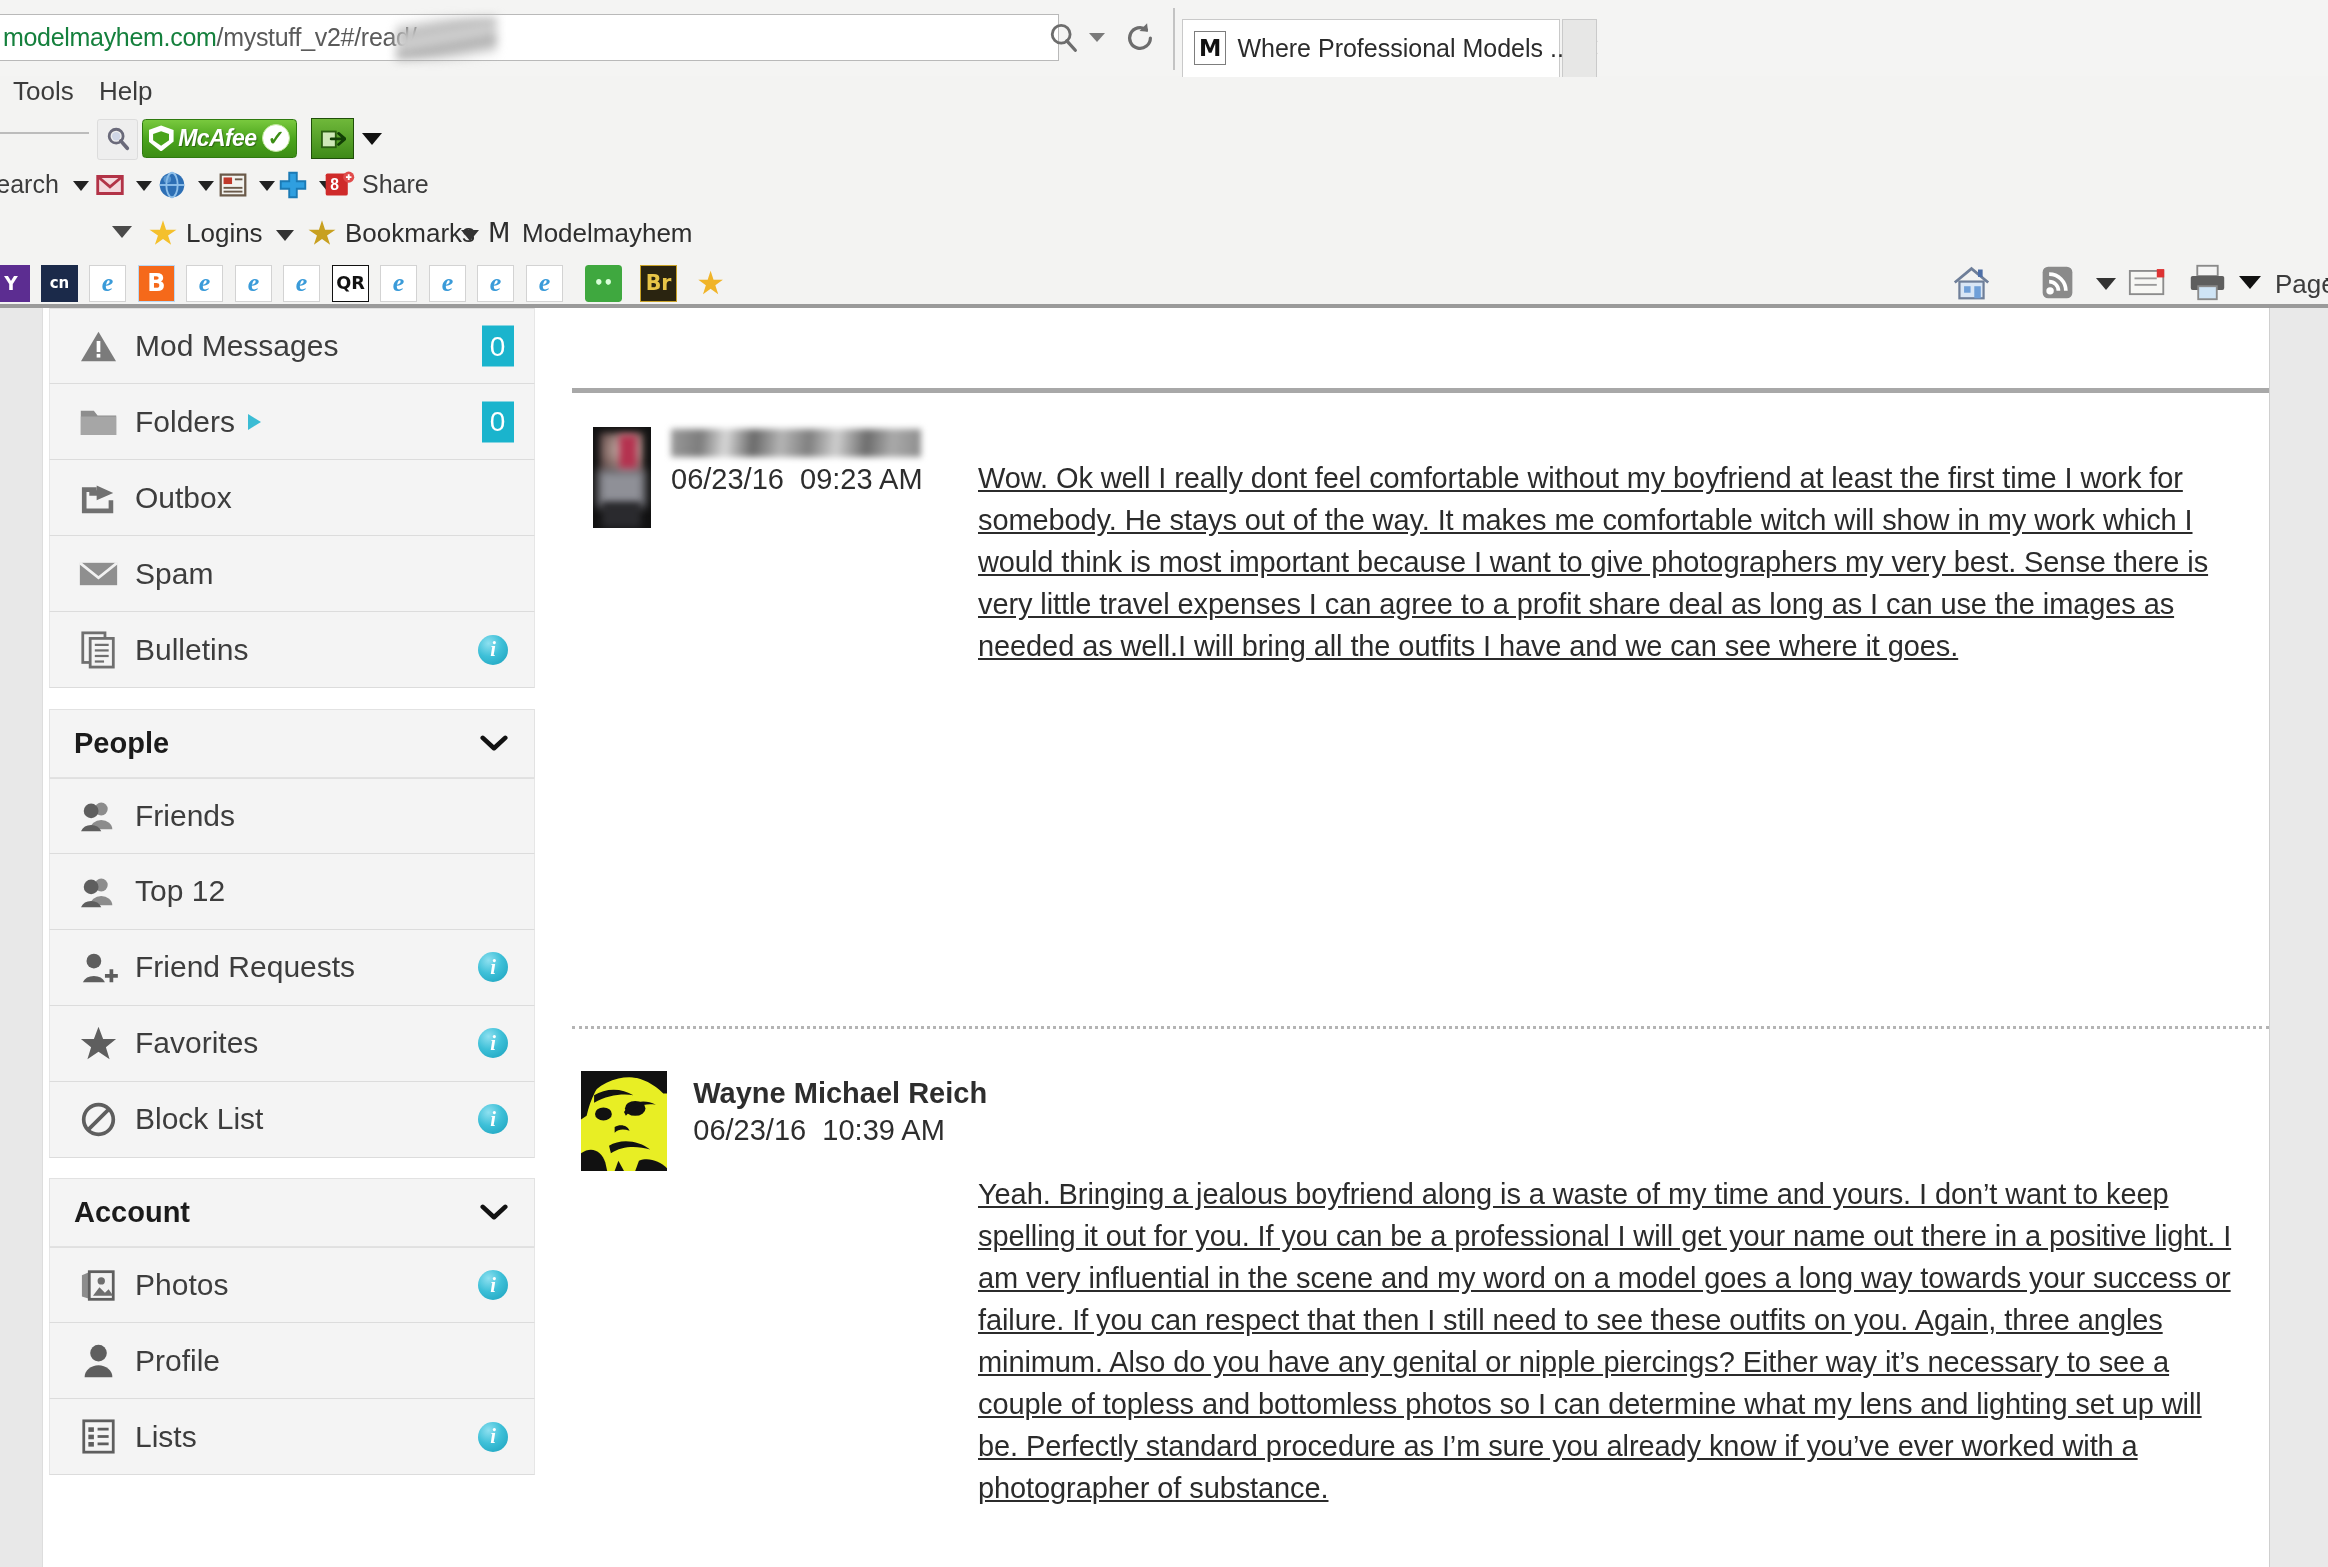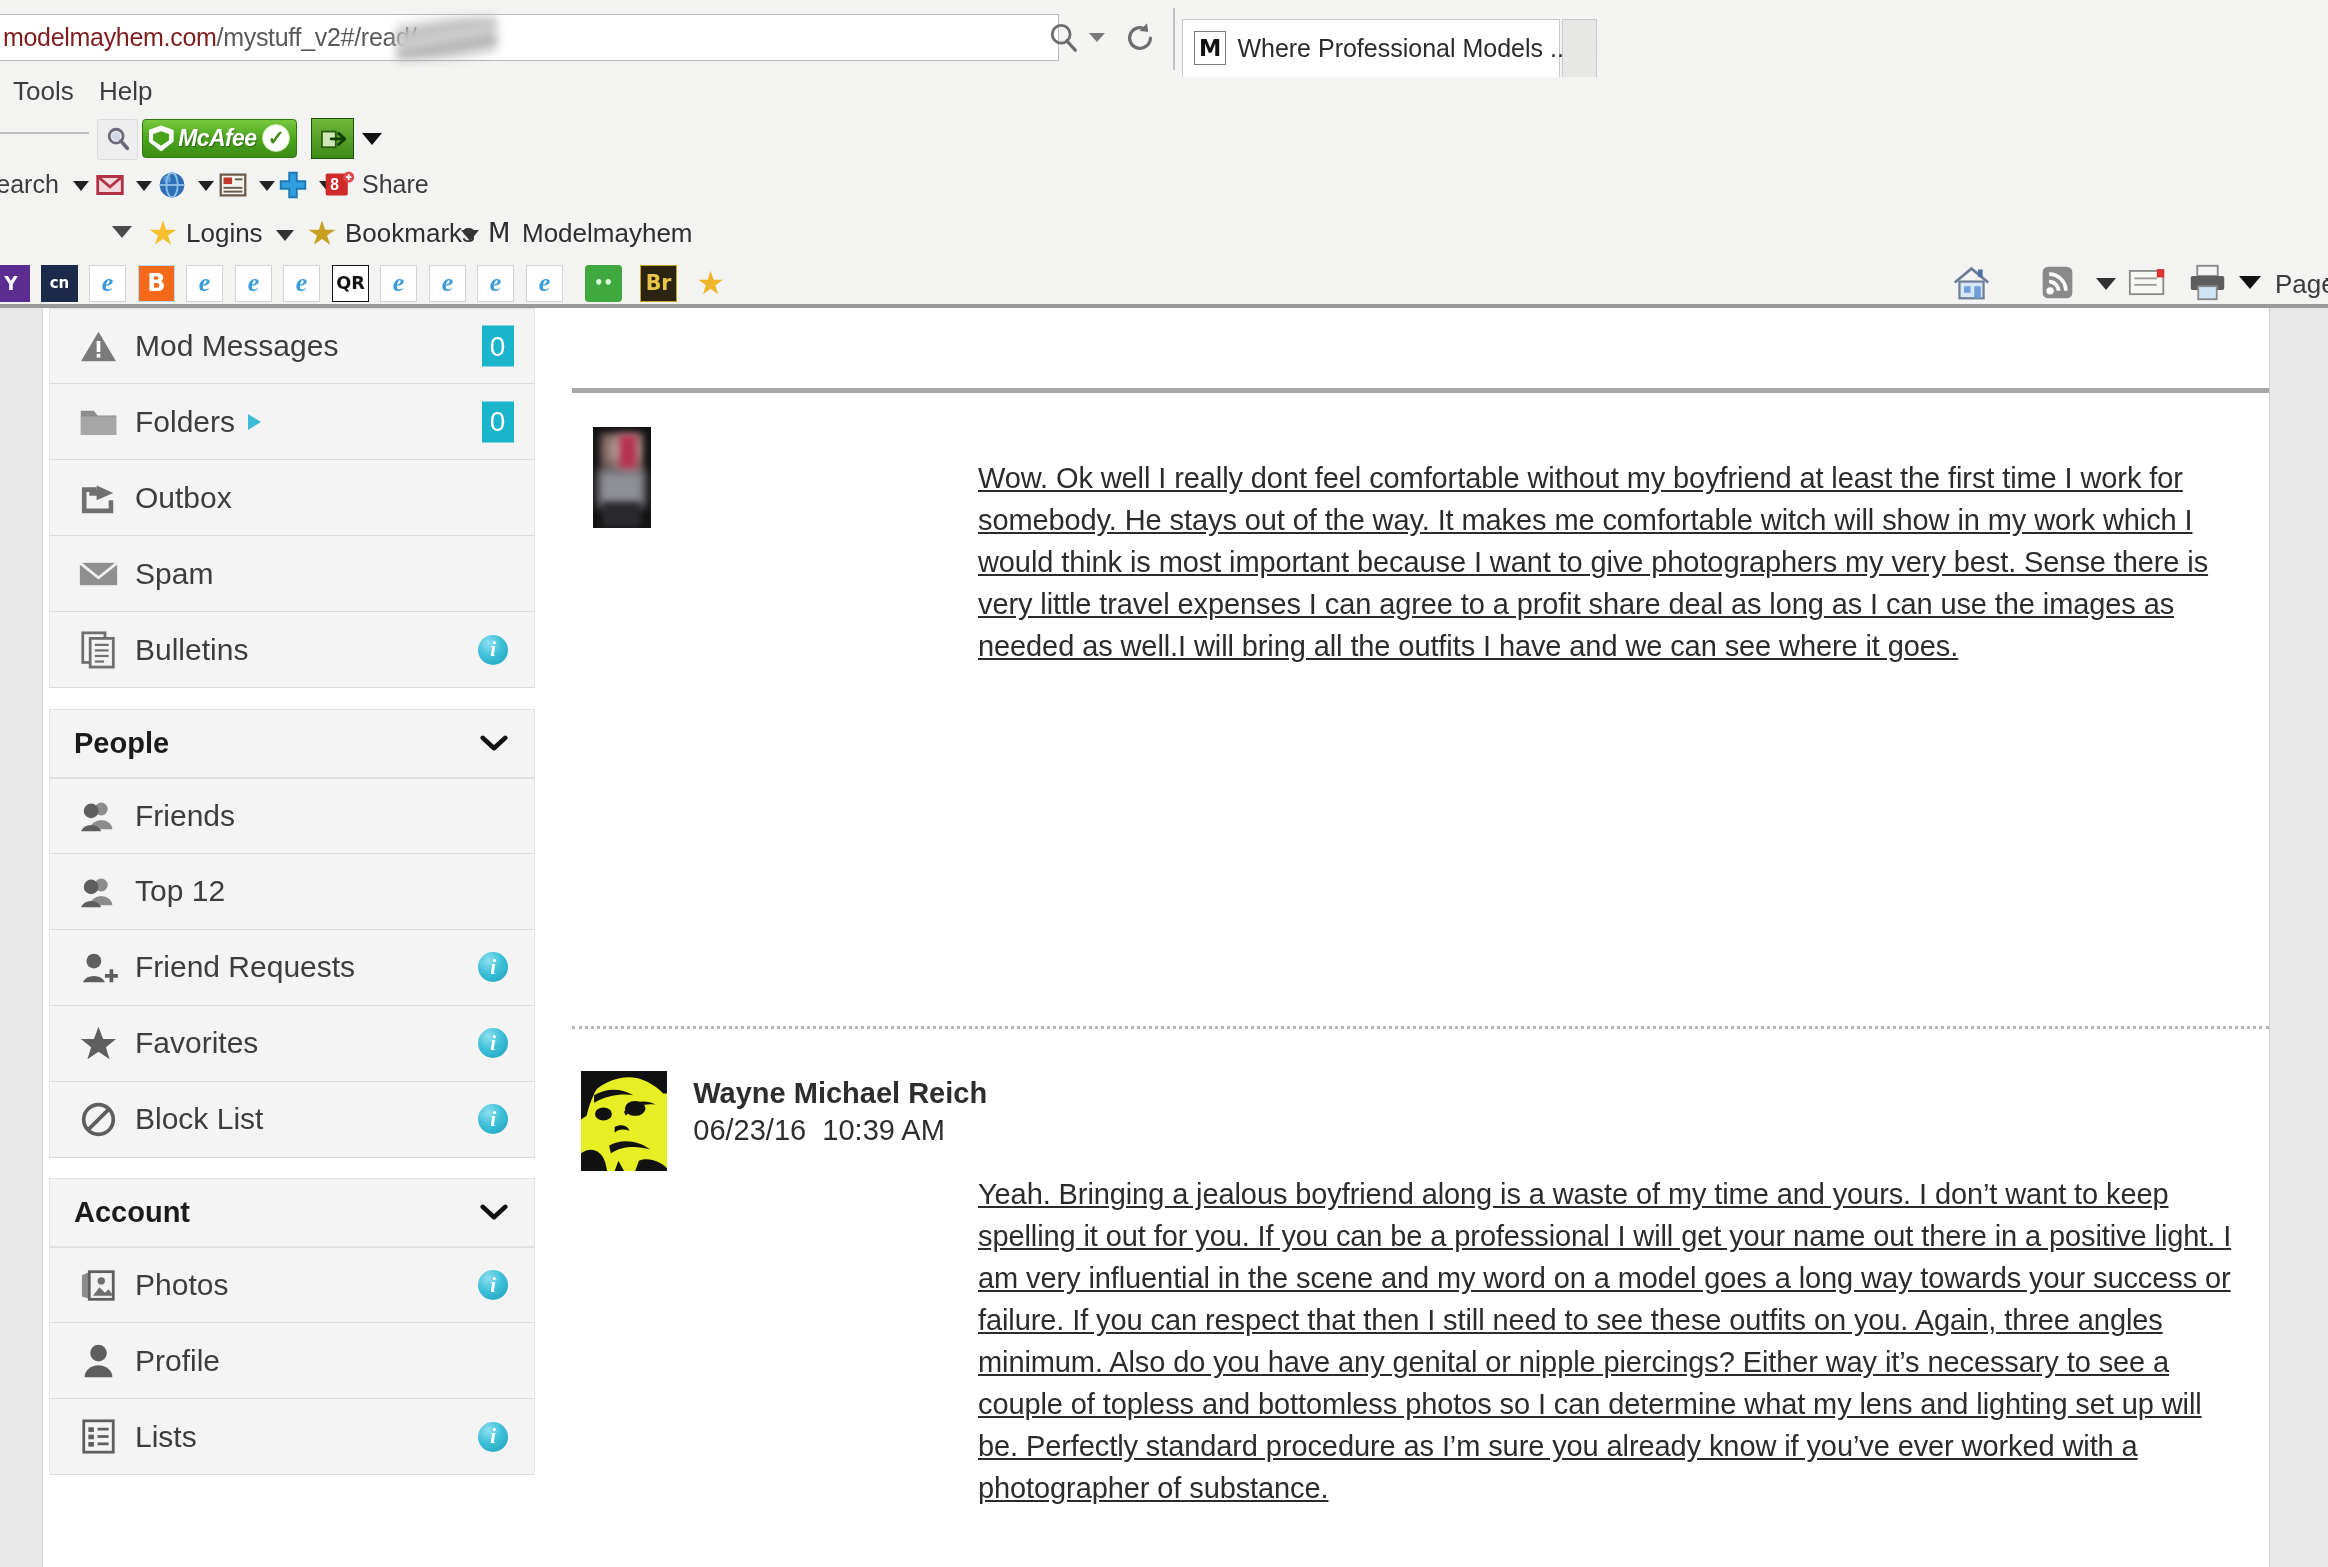--- a/index.html
+++ b/index.html
@@ -25,21 +25,21 @@
   #address-field {
     position: absolute; left: -5.6px; top: 14px; width: 1065px; height: 47px;
     background: #ffffff;
     border: 1.9px solid #b9b9b9;
     display: flex; align-items: center;
   }
   #address-url {
     font-size: 25px; color: #5a5a5a; white-space: nowrap;
     padding-left: 7.5px; letter-spacing: -0.3px;
   }
-  #address-url .host { color: #7f1d1d; }
+  #address-url .host { color: #15803d; }
   #url-redaction {
     position: absolute; left: 401px; top: 1.9px; width: 101px; height: 43px;
     background: linear-gradient(170deg, rgba(255,255,255,0) 8%, #b9b9b9 30%, #d6d6d6 50%, #a9a9a9 66%, rgba(255,255,255,0) 92%);
     filter: blur(4.7px);
   }
   #search-glass-btn {
     position: absolute; left: 1044px; top: 17px; width: 39px; height: 41px;
     display: flex; align-items: center; justify-content: center;
   }
   #search-caret {
@@ -627,20 +627,24 @@
     <div id="thread-top-rule"></div>
 
     <div class="msg" style="top:0">
       <div class="msg-meta" style="left:20.5px; top:119px;">
         <div class="msg-avatar" style="width:58px; height:101px;">
           <div style="position:absolute;inset:0;background:#121212;"></div>
           <div style="position:absolute;left:7.5px;top:5.6px;width:43px;height:41px;background:radial-gradient(ellipse at 60% 40%, #d9c8c0 0%, #9b7f7a 45%, #3a2a2a 100%);filter:blur(3.7px);"></div>
           <div style="position:absolute;left:26px;top:7.5px;width:18.6px;height:37px;background:#b4324f;filter:blur(3.7px);"></div>
           <div style="position:absolute;left:5.6px;top:43px;width:47px;height:37px;background:#8f9097;filter:blur(4.7px);"></div>
           <div style="position:absolute;left:9.3px;top:75px;width:39px;height:26px;background:#2a2a2e;filter:blur(3.7px);"></div>
+        </div>
+        <div class="msg-id">
+          <div class="msg-author redacted"></div>
+          <div class="msg-time"><span>06/23/16</span>&nbsp;&nbsp;<span>09:23 AM</span></div>
         </div>
       </div>
       <div class="msg-body" style="left:406px; top:149px; width:1260px;">Wow. Ok well I really dont feel comfortable without my boyfriend at least the first time I work for somebody. He stays out of the way. It makes me comfortable witch will show in my work which I would think is most important because I want to give photographers my very best. Sense there is very little travel expenses I can agree to a profit share deal as long as I can use the images as needed as well.I will bring all the outfits I have and we can see where it goes.</div>
     </div>
 
     <div id="msg-divider"></div>
 
     <div class="msg" style="top:0">
       <div class="msg-meta" style="left:9.3px; top:763px;">
         <div class="msg-avatar" style="width:86px; height:100px; background:#e8ee24;">

